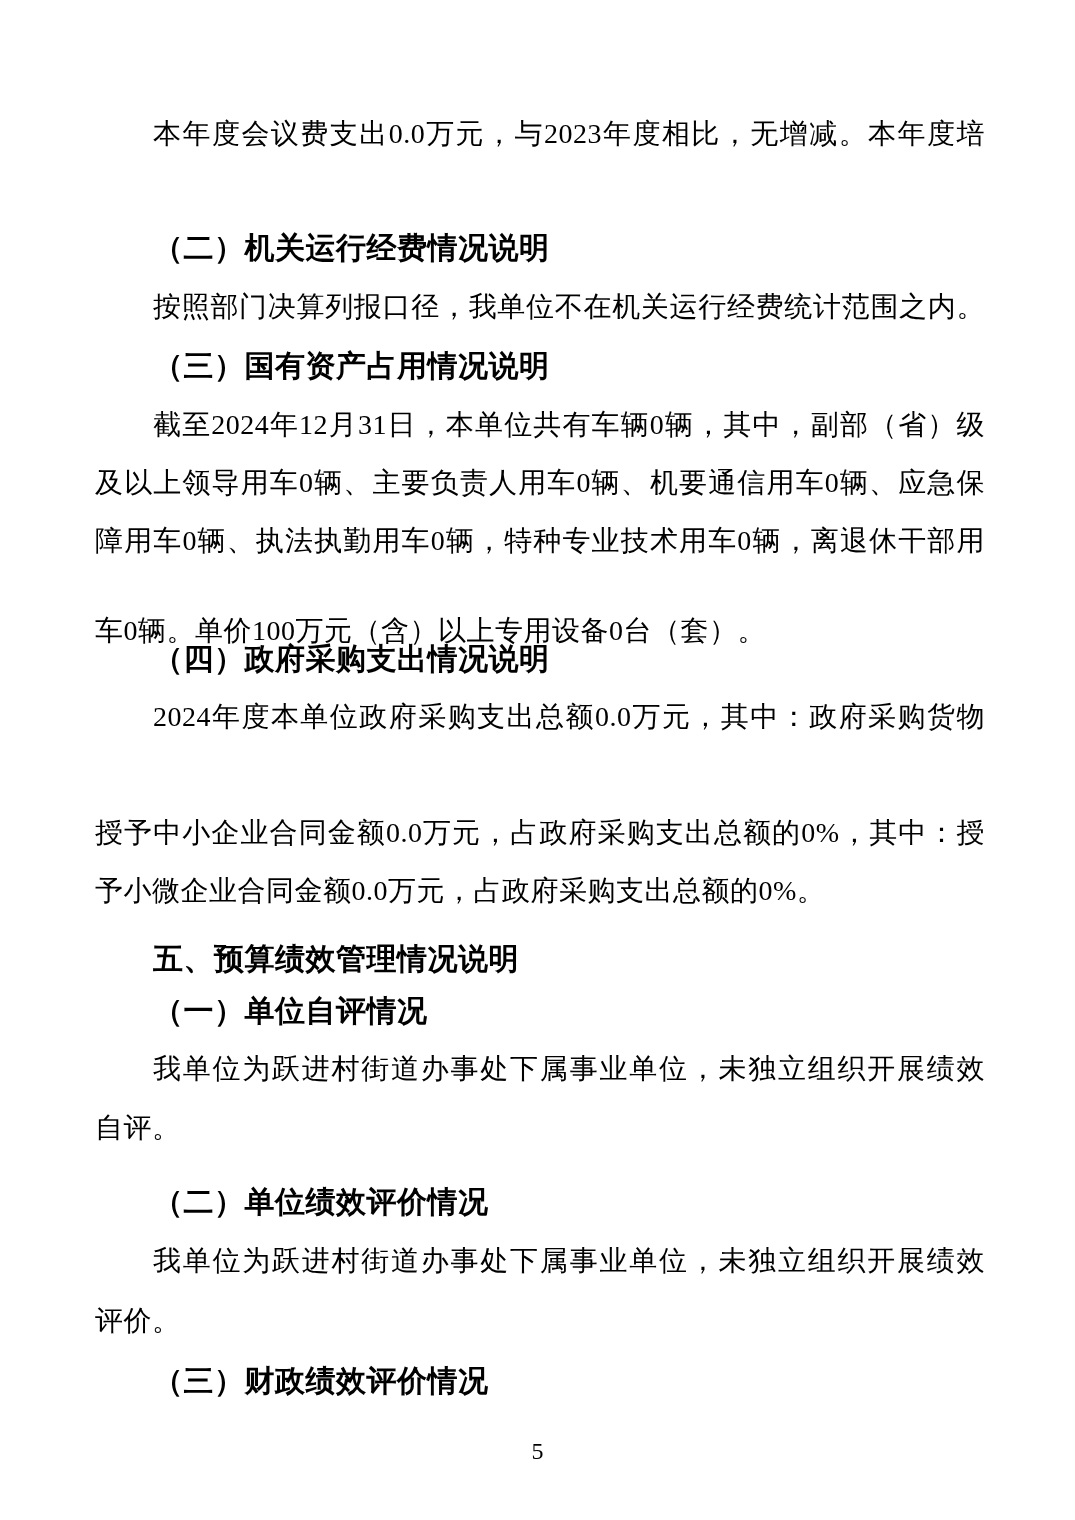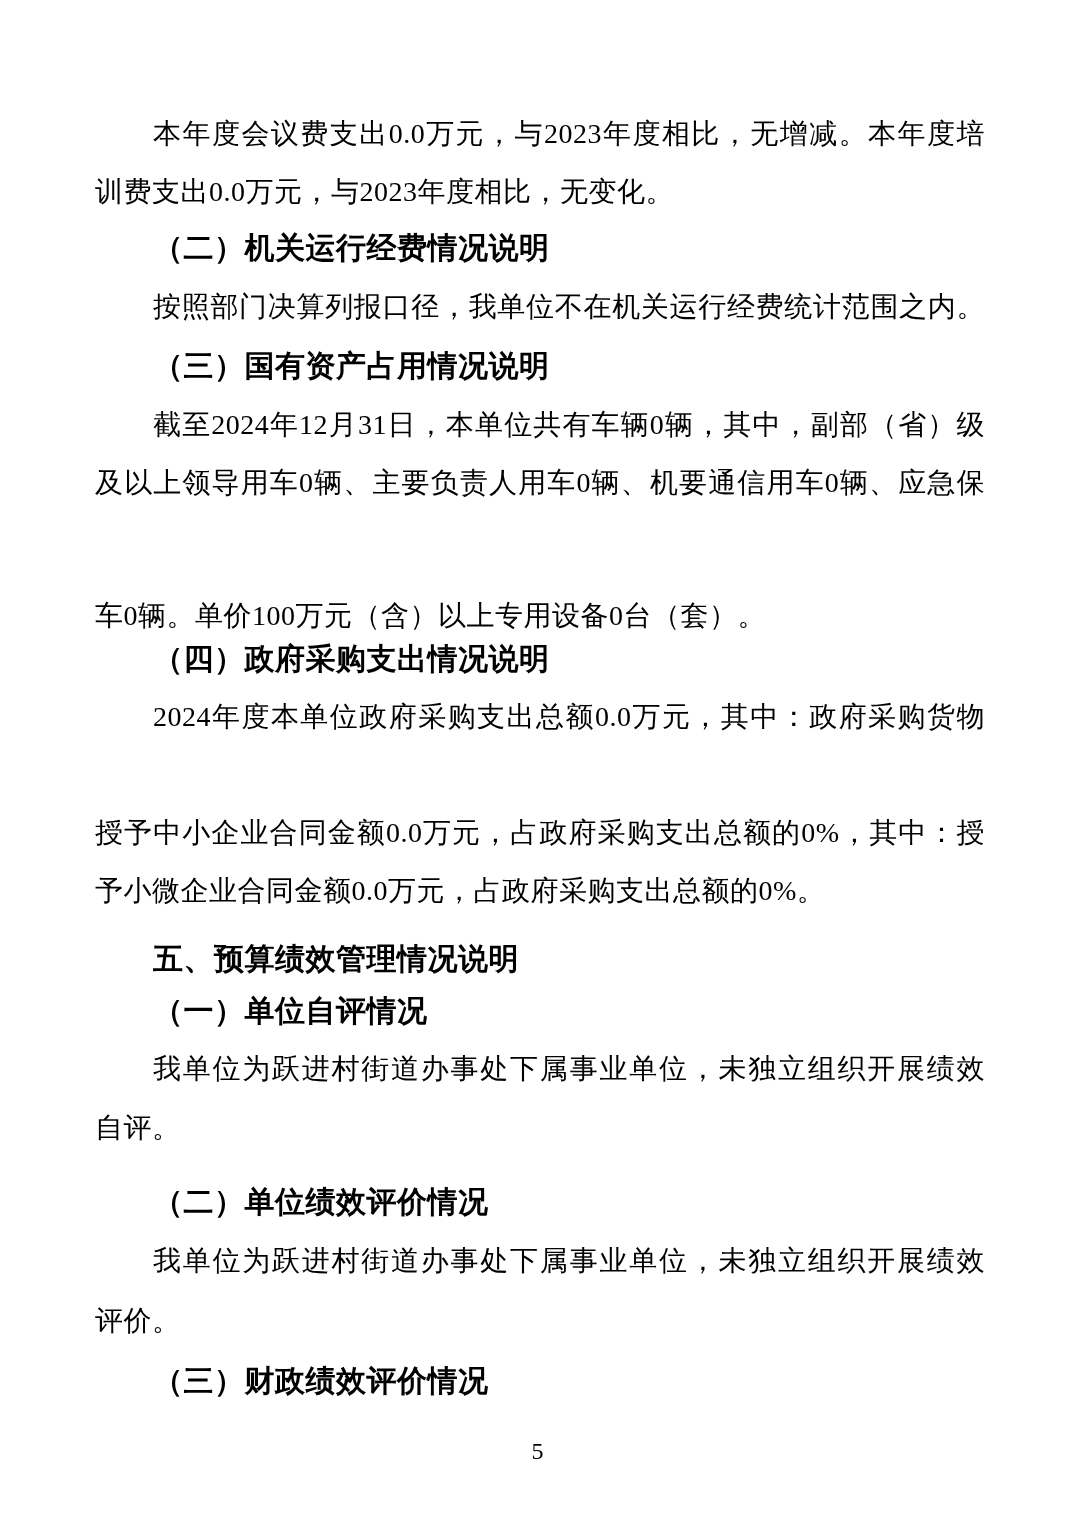--- a/index.html
+++ b/index.html
@@ -38,29 +38,29 @@
     font-size:24px;
     line-height:30px;
   }
 </style>
 </head>
 <body>
 
 <div class="page">
 
   <div class="ln ind jf" style="top:112px">本年度会议费支出0.0万元，与2023年度相比，无增减。本年度培</div>
-  <div class="ln" style="top:170px">训费支出0.0万元，与2023年度相比，无变化。</div>
 
   <div class="ln hk ind" style="top:226px">（二）机关运行经费情况说明</div>
   <div class="ln ind jf" style="top:285px">按照部门决算列报口径，我单位不在机关运行经费统计范围之内。</div>
 
   <div class="ln hk ind" style="top:344px">（三）国有资产占用情况说明</div>
   <div class="ln ind jf" style="top:403px">截至2024年12月31日，本单位共有车辆0辆，其中，副部（省）级</div>
   <div class="ln jf" style="top:461px">及以上领导用车0辆、主要负责人用车0辆、机要通信用车0辆、应急保</div>
-  <div class="ln" style="top:594px">车0辆。单价100万元（含）以上专用设备0台（套）。</div>
+  <div class="ln jf" style="top:519px">障用车0辆、执法执勤用车0辆，特种专业技术用车0辆，离退休干部用</div>
+  <div class="ln" style="top:609px">车0辆。单价100万元（含）以上专用设备0台（套）。</div>
 
   <div class="ln hk ind" style="top:637px">（四）政府采购支出情况说明</div>
   <div class="ln ind jf" style="top:695px">2024年度本单位政府采购支出总额0.0万元，其中：政府采购货物</div>
   <div class="ln jf" style="top:811px">授予中小企业合同金额0.0万元，占政府采购支出总额的0%，其中：授</div>
   <div class="ln" style="top:869px">予小微企业合同金额0.0万元，占政府采购支出总额的0%。</div>
 
   <div class="ln hk ind" style="top:989px">（一）单位自评情况</div>
 
   <div class="ln hh ind" style="top:937px">五、预算绩效管理情况说明</div>
   <div class="ln ind jf" style="top:1047px">我单位为跃进村街道办事处下属事业单位，未独立组织开展绩效</div>

